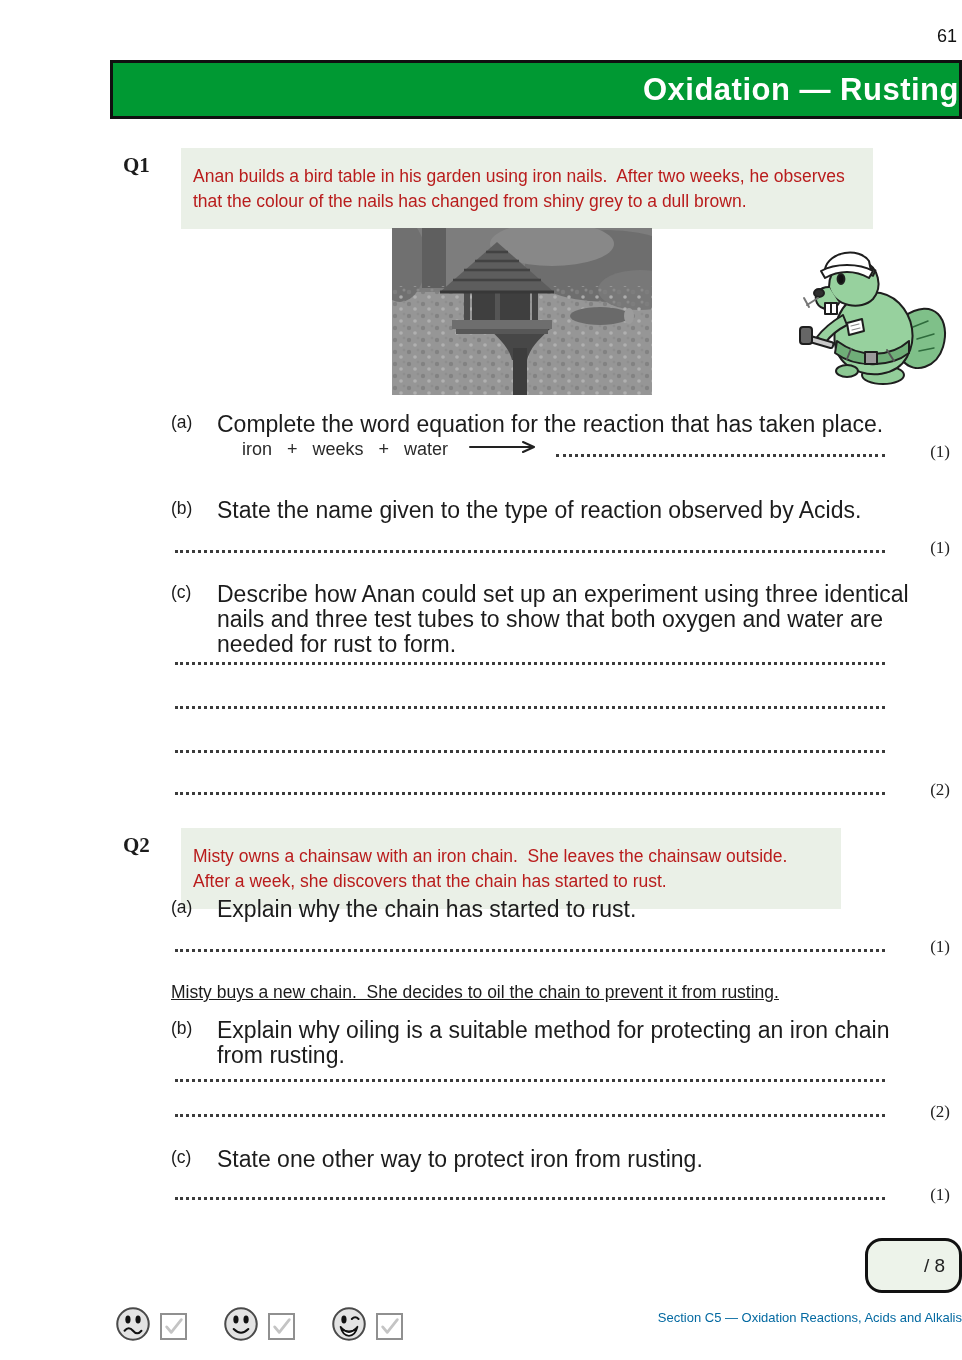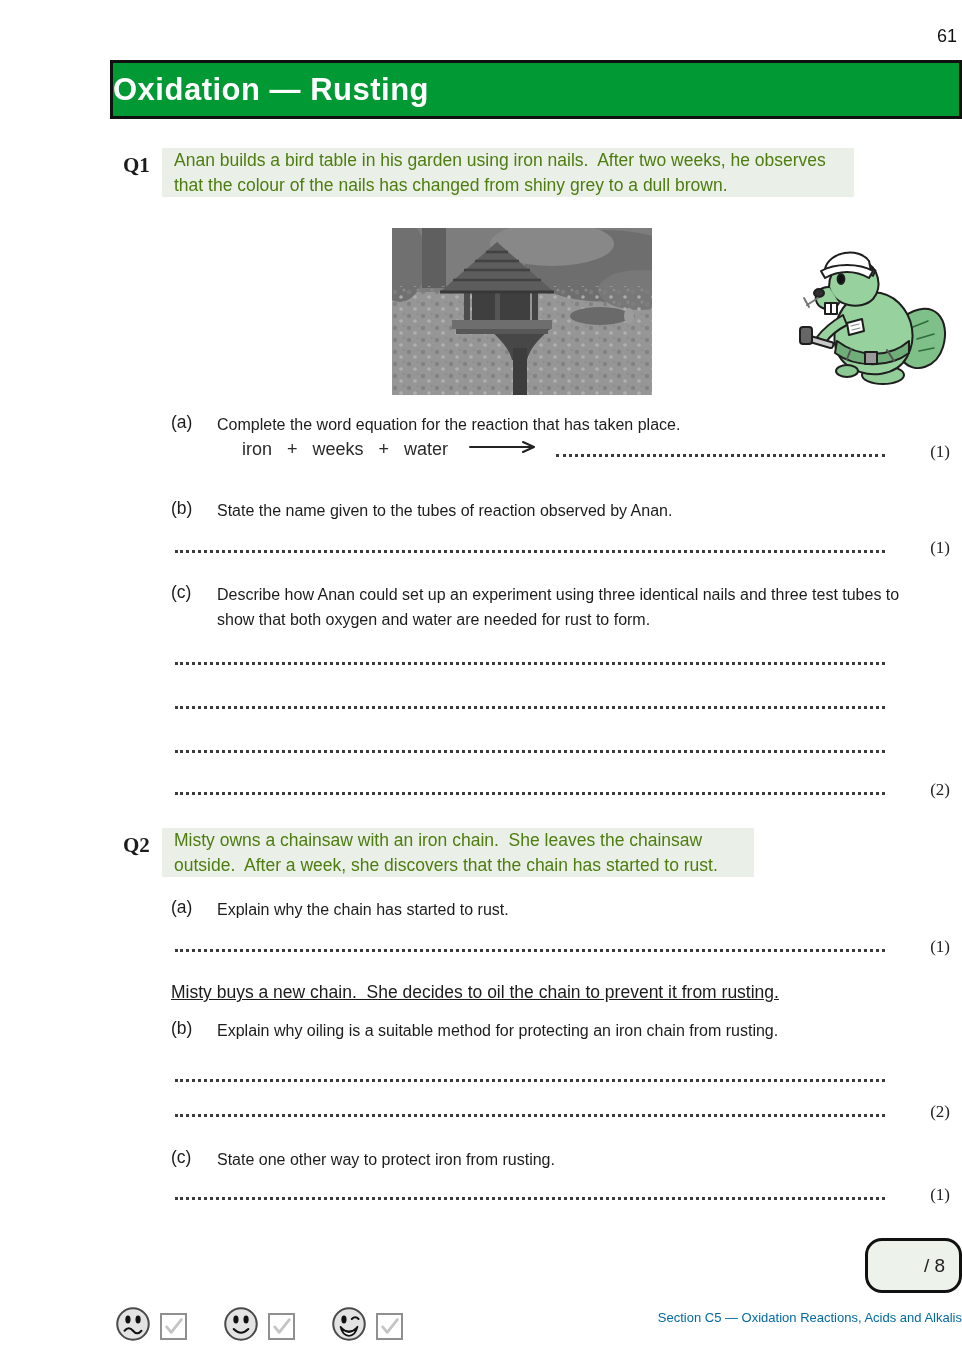--- a/index.html
+++ b/index.html
@@ -5,36 +5,36 @@
   * { margin:0; padding:0; box-sizing:border-box; }
   html,body { background:#ffffff; }
   .page {
     position:relative; width:962px; height:1360px; background:#ffffff;
     font-family:"Liberation Sans", sans-serif; color:#1c1c1c; overflow:hidden;margin-left:47px;
   }
   .page-number { position:absolute; top:26px; right:52px; font-size:18px; color:#111; }
   .banner {
     position:absolute; left:63px; top:60px; width:852px; height:59px;
     background:#009933; border:3px solid #101010;
-    display:flex; align-items:center; justify-content:flex-start;
+    display:flex; align-items:center; justify-content:flex-end;
   }
   .banner-title { color:#ffffff; font-size:31px; font-weight:bold; letter-spacing:.5px; }
 
-  .q-row { position:absolute; left:76px; display:flex; align-items:flex-start; }
+  .q-row { position:absolute; left:76px; display:flex; align-items:flex-start;gap:19px; }
   .q-label { width:39px; font-family:"Liberation Serif", serif; font-weight:bold; font-size:21px; padding-top:5px; }
   .q-intro {
-    background:#eaf0e7; padding:0 12px; font-size:17.5px; line-height:24.5px;
-    white-space:pre-wrap; color:#4d7c0f;
+    background:#eaf0e7; padding:16px 12px; font-size:17.5px; line-height:24.5px;
+    white-space:pre-wrap; color:#b91c1c;
   }
   .q1-intro { width:692px; }
-  .q2-intro { width:592px; }
+  .q2-intro { width:660px; }
 
   .part-row { position:absolute; left:124px; display:flex; align-items:flex-start; }
   .part-label { width:46px; font-size:17.5px; }
-  .part-text { font-size:16px; line-height:25px; white-space:pre-wrap; width:696px; }
+  .part-text { font-size:23px; line-height:25px; white-space:pre-wrap; width:696px; }
   .interlude { position:absolute; left:124px; font-size:17.5px; white-space:pre-wrap;text-decoration:underline; }
 
   .answer-row { position:absolute; left:128px; right:47px; height:20px; display:flex; align-items:flex-end; }
   .dotline { flex:1; height:100%; border-bottom:3px dotted #3b3b3b; margin-right:13px; }
   .answer-row.no-marks .dotline { margin-right:77px; }
   .marks { width:64px; padding-right:12px; text-align:right; font-family:"Liberation Serif", serif; font-size:17px; color:#222; transform:translateY(5px); }
 
   .equation-row { position:absolute; left:195px; right:47px; top:436px; height:26px; display:flex; align-items:center; }
   .eq-token { font-size:18px; color:#2a2a2a; }
   .eq-plus { margin:0 15px; font-size:18px; color:#2a2a2a; }
@@ -154,21 +154,21 @@
       <svg width="74" height="14" viewBox="0 0 74 14">
         <path d="M2 7 H64 M55 2 L66 7 L55 12" fill="none" stroke="#222" stroke-width="2" stroke-linecap="round" stroke-linejoin="round"></path>
       </svg>
     </span>
     <span class="dotline"></span>
     <span class="marks">(1)</span>
   </div>
 
   <div class="part-row" style="top:498px;">
     <div class="part-label">(b)</div>
-    <div class="part-text">State the name given to the tubes of reaction observed by Anan.</div>
+    <div class="part-text">State the name given to the type of reaction observed by Acids.</div>
   </div>
   <div class="answer-row" style="top:533px;">
     <span class="dotline"></span>
     <span class="marks">(1)</span>
   </div>
 
   <div class="part-row" style="top:582px;">
     <div class="part-label">(c)</div>
     <div class="part-text">Describe how Anan could set up an experiment using three identical nails and three test tubes to show that both oxygen and water are needed for rust to form.</div>
   </div>

